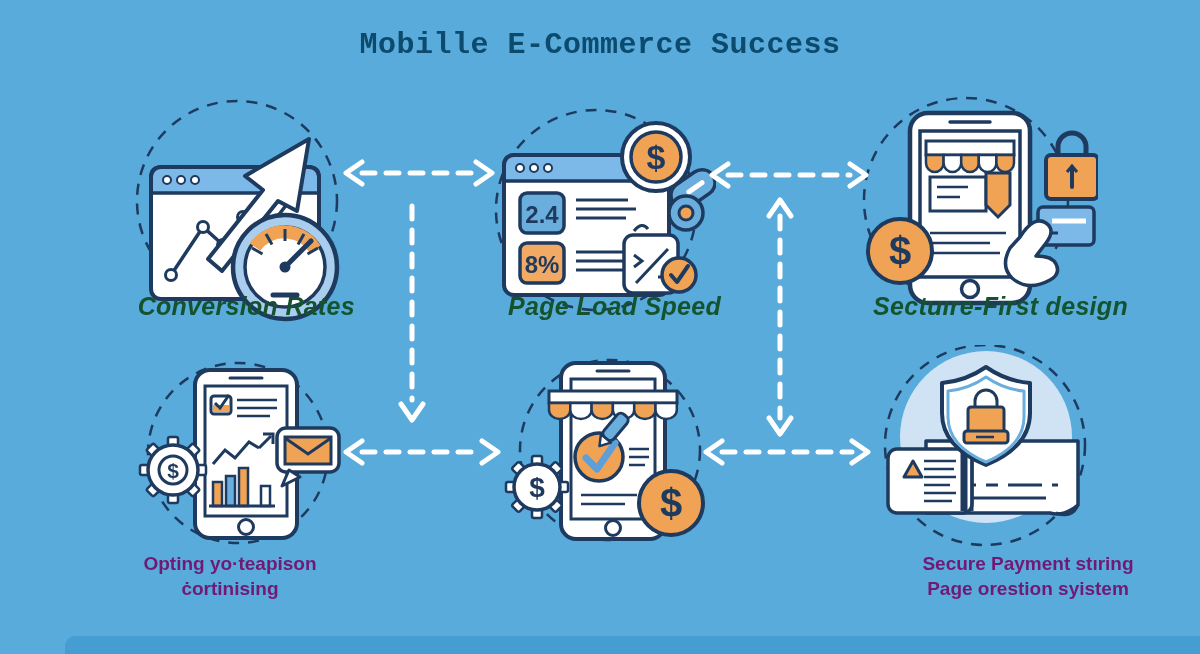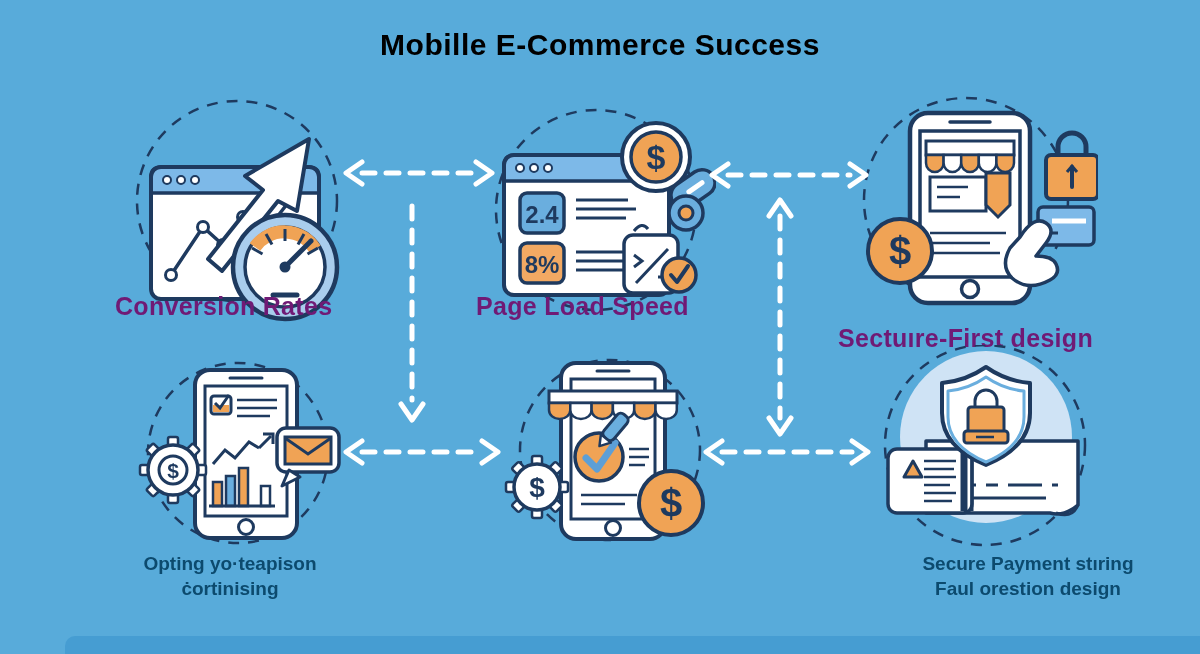--- a/index.html
+++ b/index.html
@@ -3,30 +3,31 @@
 <meta charset="utf-8">
 <style>
   html,body{margin:0;padding:0;background:#58ABDA;}
   .canvas{
     position:relative;width:1200px;height:654px;overflow:hidden;
     background:#58ABDA;
     font-family:"Liberation Sans",sans-serif;
   }
   .title{
     position:absolute;left:0;top:28px;width:1200px;
-    text-align:center;font-size:30px;font-weight:bold;color:#000000;
+    text-align:center;font-size:30px;font-weight:bold;color:#0c4a6e;
     letter-spacing:.5px;
+    font-family:Liberation Mono, monospace;
   }
   .node-label{
-    position:absolute;text-align:left;
-    font-size:25px;font-weight:bold;color:#701a75;letter-spacing:.3px;
+    position:absolute;text-align:right;
+    font-size:25px;font-weight:bold;color:#14532d;letter-spacing:.3px;font-style:italic;
   }
   .node-caption{
     position:absolute;text-align:center;
-    font-size:19px;font-weight:bold;color:#0c4a6e;line-height:25px;
+    font-size:19px;font-weight:bold;color:#701a75;line-height:25px;
   }
   .icon-svg{position:absolute;}
   .arrows{position:absolute;left:0;top:0;pointer-events:none;}
   .footer-bar{
     position:absolute;left:65px;top:636px;width:1135px;height:18px;
     background:#469DD2;border-radius:10px 0 0 0;
   }
   svg text{font-family:"Liberation Sans",sans-serif;font-weight:bold;}
 </style>
 </head>
@@ -154,21 +155,21 @@
       <line x1="234" y1="82" x2="234" y2="102" stroke="#1E3A5F" stroke-width="4" stroke-linecap="round"></line>
       <polyline points="229,87 234,81 239,87" fill="none" stroke="#1E3A5F" stroke-width="3"></polyline>
     </g>
     <g>
       <rect x="200" y="122" width="56" height="38" rx="5" fill="#7DB9E8" stroke="#1E3A5F" stroke-width="3.5"></rect>
       <line x1="214" y1="136" x2="248" y2="136" stroke="#FFFFFF" stroke-width="5"></line>
       <line x1="208" y1="148" x2="220" y2="148" stroke="#1E3A5F" stroke-width="3"></line>
     </g>
     <path d="M 182,152 q14,-22 26,-14 q10,7 0,20 l-10,13 q16,0 20,8 q5,10 -6,16 q-22,12 -38,-2 q-12,-12 -2,-30 z" fill="#FFFFFF" stroke="#1E3A5F" stroke-width="3.5" stroke-linejoin="round"></path>
   </svg>
-  <div class="node-label" style="left:838px;top:292px;width:290px;margin-top:32px;">Sectuıre-First design</div>
+  <div class="node-label" style="left:838px;top:292px;width:290px;">Sectuıre-First design</div>
 
   <svg class="icon-svg" style="left:125px;top:358px;" width="230" height="200" viewBox="0 0 230 200">
     <circle cx="113" cy="95" r="90" fill="none" stroke="#1E3A5F" stroke-width="2.5" stroke-dasharray="11 9"></circle>
     <g>
       <rect x="70" y="12" width="102" height="168" rx="15" fill="#FFFFFF" stroke="#1E3A5F" stroke-width="4"></rect>
       <line x1="105" y1="20" x2="137" y2="20" stroke="#1E3A5F" stroke-width="3" stroke-linecap="round"></line>
       <rect x="80" y="28" width="82" height="130" fill="#FFFFFF" stroke="#1E3A5F" stroke-width="3"></rect>
       <circle cx="121" cy="169" r="7.5" fill="#FFFFFF" stroke="#1E3A5F" stroke-width="3"></circle>
     </g>
     <g>
@@ -298,21 +299,21 @@
       <path d="M 128,22 q20,14 44,16 v30 q0,34 -44,52 q-44,-18 -44,-52 v-30 q24,-2 44,-16 z" fill="#FFFFFF" stroke="#1E3A5F" stroke-width="4" stroke-linejoin="round"></path>
       <path d="M 128,32 q17,12 38,14 v26 q0,29 -38,45 q-38,-16 -38,-45 v-26 q21,-2 38,-14 z" fill="none" stroke="#6AAEDE" stroke-width="3" stroke-linejoin="round"></path>
       <path d="M 117,62 v-6 a11,11 0 0 1 22,0 v6" fill="none" stroke="#1E3A5F" stroke-width="3"></path>
       <rect x="110" y="62" width="36" height="28" rx="3" fill="#F0A355" stroke="#1E3A5F" stroke-width="3"></rect>
       <rect x="106" y="86" width="44" height="12" rx="3" fill="#F0A355" stroke="#1E3A5F" stroke-width="3"></rect>
       <line x1="118" y1="92" x2="136" y2="92" stroke="#1E3A5F" stroke-width="2.5"></line>
     </g>
   </svg>
   <div class="node-caption" style="left:888px;top:551px;width:280px;">
     <div>Secure Payment stıring</div>
-    <div>Faul orestion design</div>
+    <div>Page orestion syistem</div>
   </div>
 
   <svg class="arrows" width="1200" height="654" viewBox="0 0 1200 654">
     <g stroke="#FFFFFF" stroke-width="5" fill="none" stroke-linecap="round" stroke-linejoin="round">
       <g>
         <line x1="362" y1="173" x2="476" y2="173" stroke-dasharray="13 11"></line>
         <polyline points="362,162 346,173 362,184"></polyline>
         <polyline points="476,162 492,173 476,184"></polyline>
       </g>
       <g>

